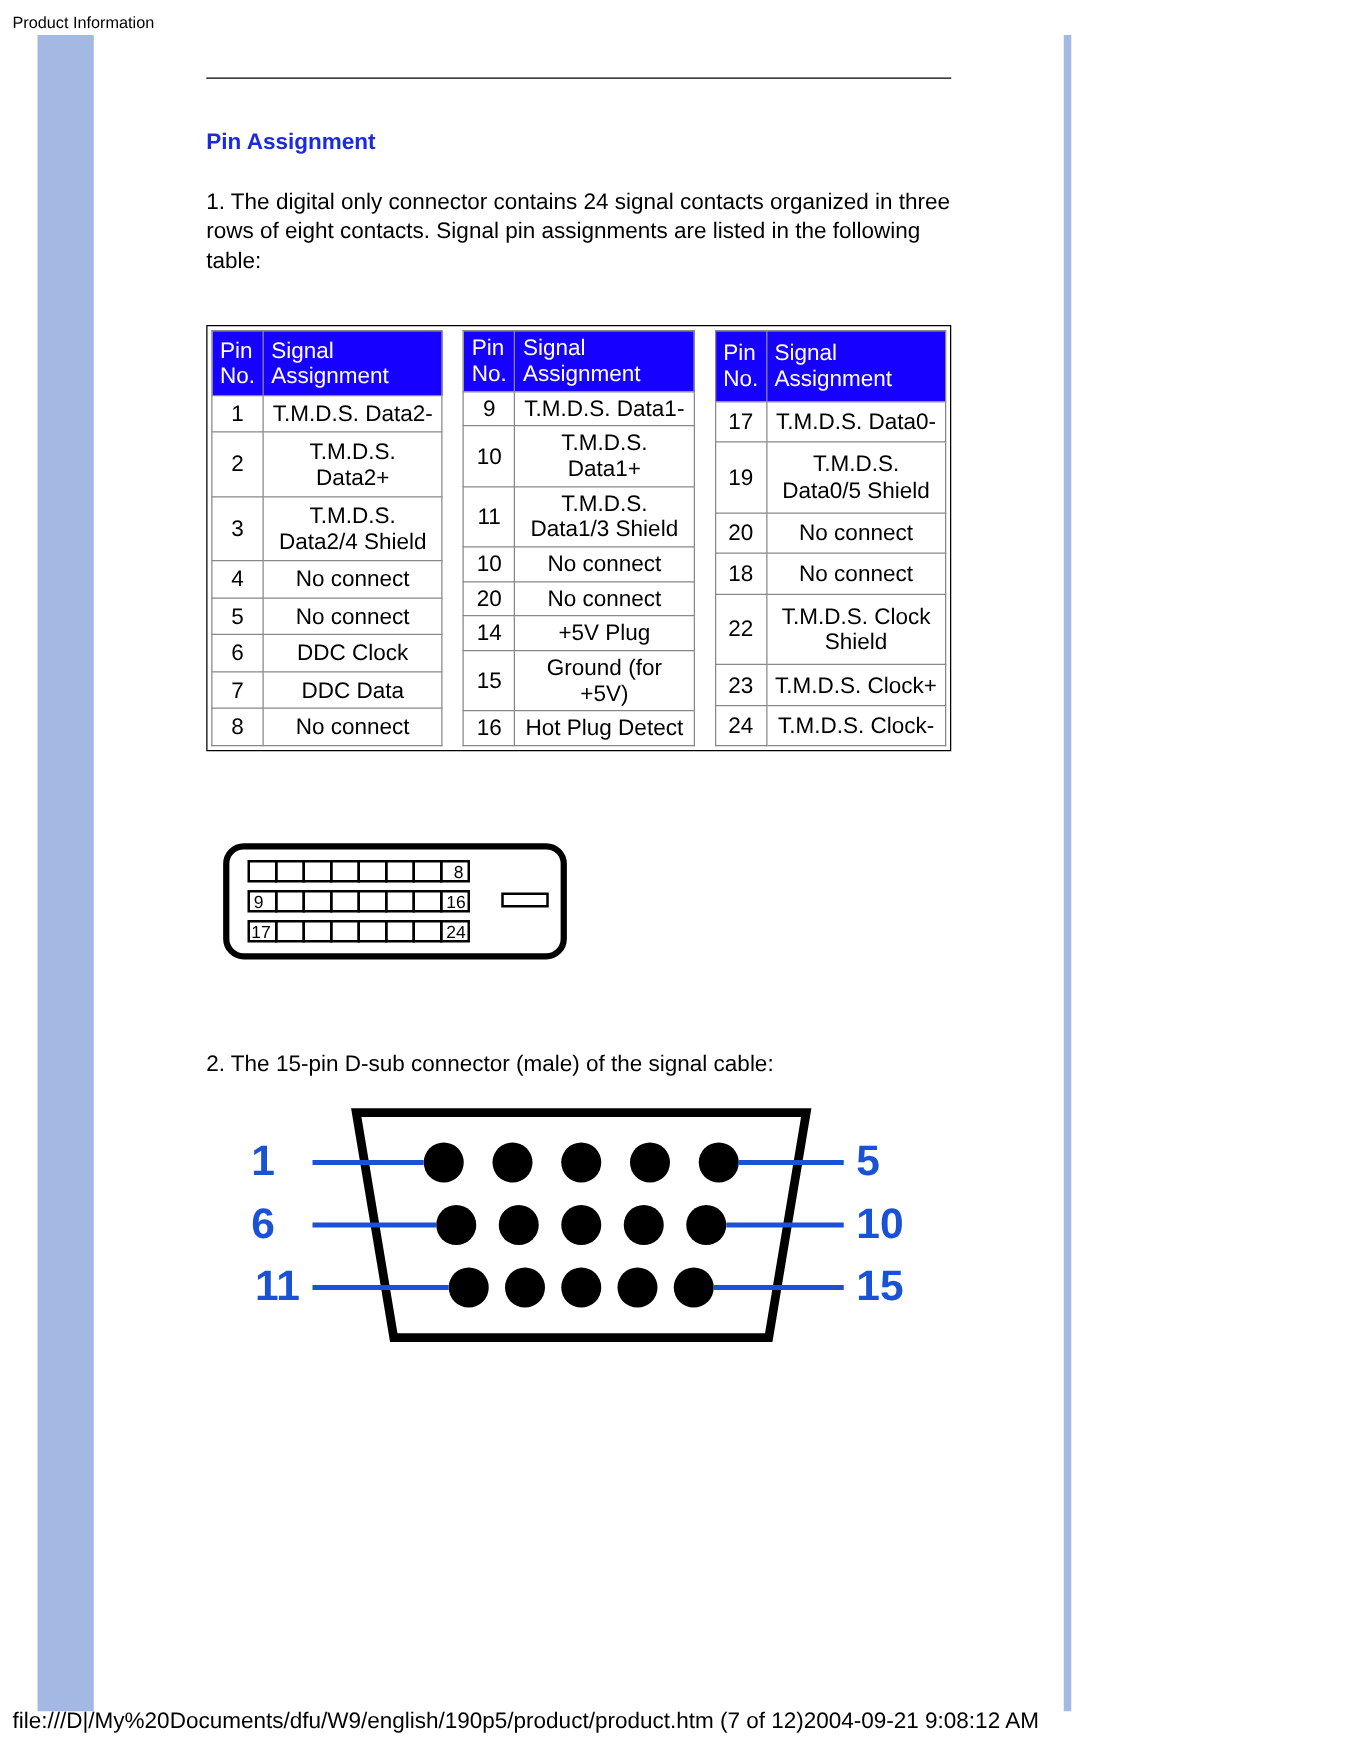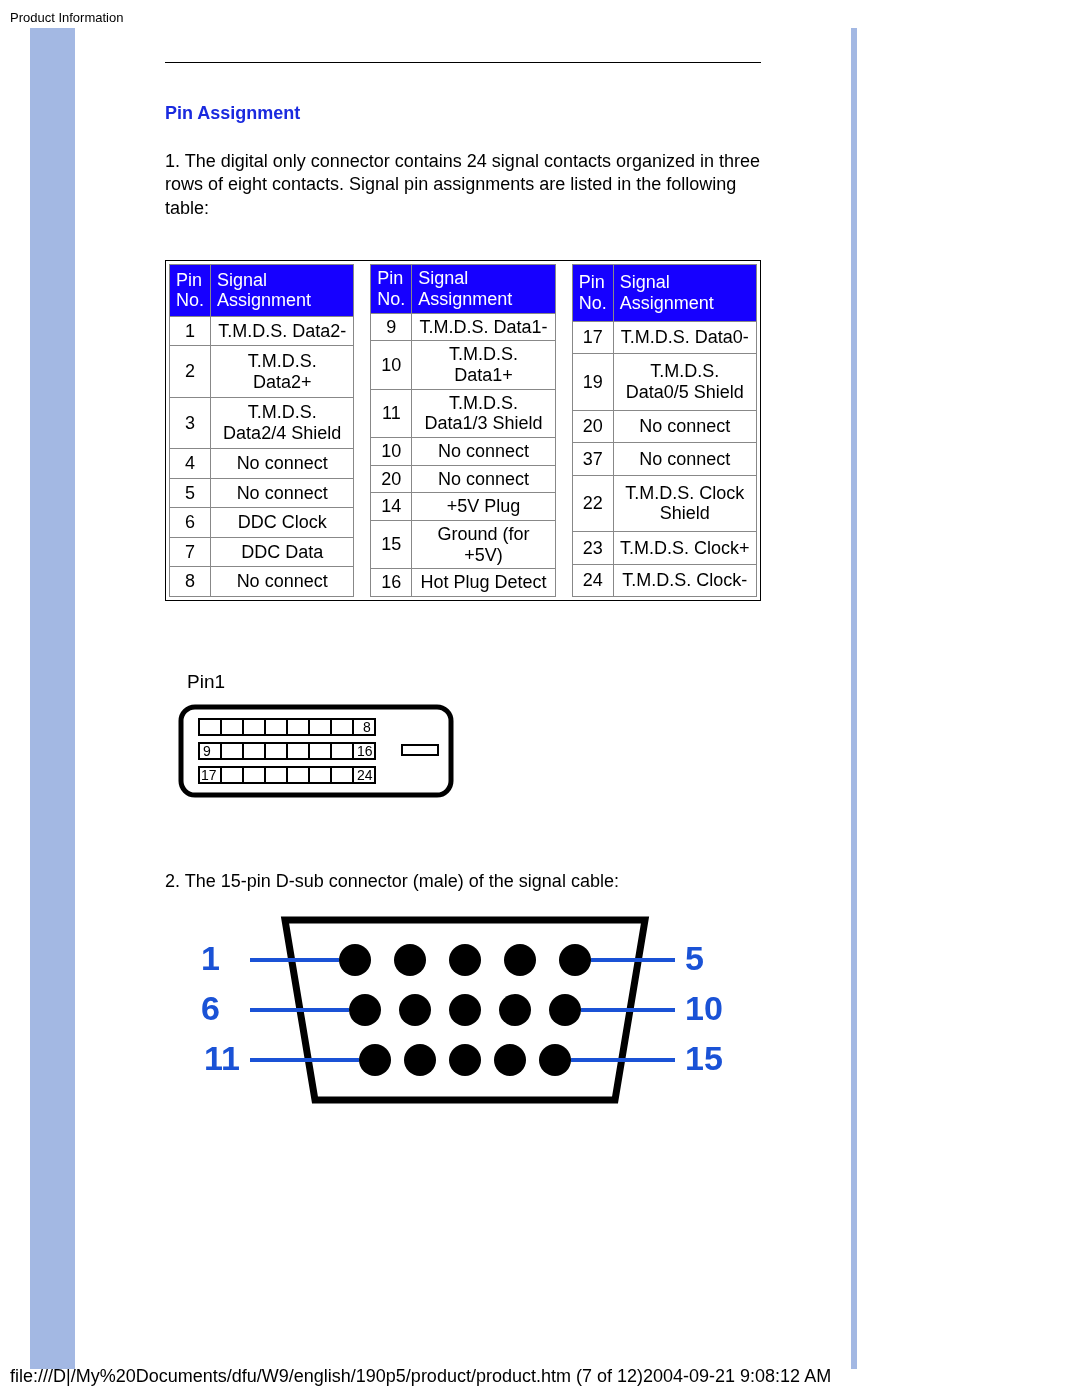--- a/index.html
+++ b/index.html
@@ -137,41 +137,40 @@
             </tr>
         <tr>
               <td class="pin">19</td>
               <td>T.M.D.S. Data0/5 Shield</td>
             </tr>
         <tr>
               <td class="pin">20</td>
               <td>No connect</td>
             </tr>
         <tr>
-              <td class="pin">37</td>
+              <td class="pin">18</td>
               <td>No connect</td>
             </tr>
         <tr>
               <td class="pin">22</td>
               <td>T.M.D.S. Clock Shield</td>
             </tr>
         <tr>
               <td class="pin">23</td>
               <td>T.M.D.S. Clock+</td>
             </tr>
         <tr>
               <td class="pin">24</td>
               <td>T.M.D.S. Clock-</td>
             </tr>
       </tbody>
         </table>
     </div>
 
     <div class="dvi-fig">
-      <div class="dvi-label">Pin1</div>
       <svg class="dvi-svg" width="340" height="105" viewBox="0 0 340 105">
         <rect x="4" y="6" width="270" height="88" rx="14" ry="14" fill="none" stroke="#000" stroke-width="5"></rect>
 
         <g fill="none" stroke="#000" stroke-width="2">
 
           <rect x="22" y="18" width="22" height="16"></rect>
             <rect x="44" y="18" width="22" height="16"></rect>
             <rect x="66" y="18" width="22" height="16"></rect>
             <rect x="88" y="18" width="22" height="16"></rect>
             <rect x="110" y="18" width="22" height="16"></rect>

